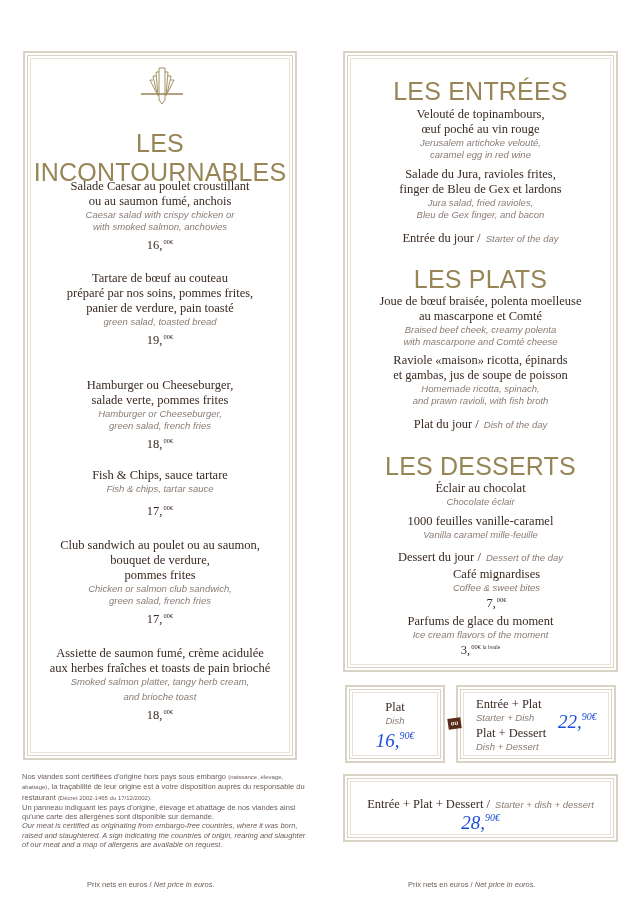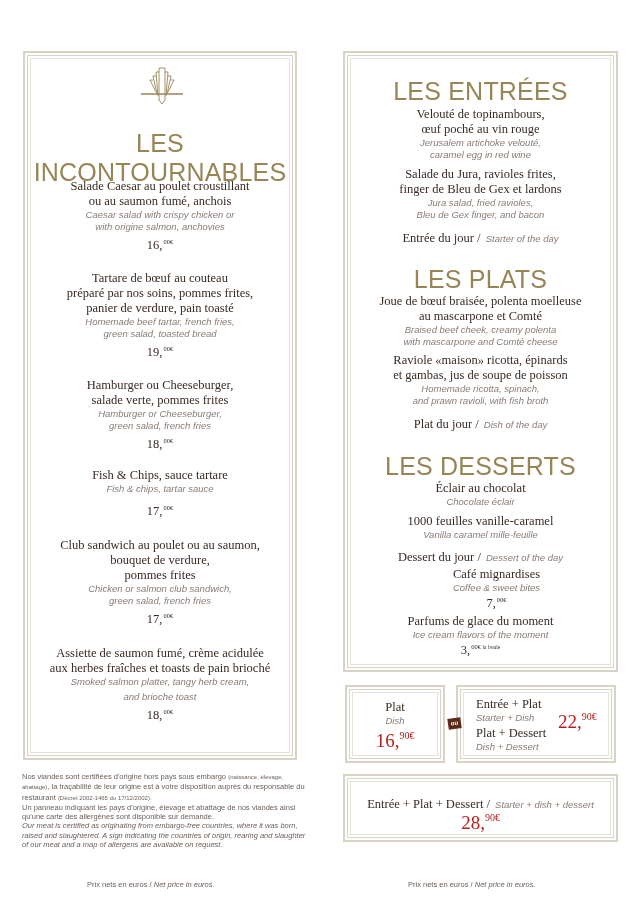--- a/index.html
+++ b/index.html
@@ -20,21 +20,21 @@
   .abs { position:absolute; left:0; width:100%; text-align:center; }
   .small-box1 { left:345px; top:685px; width:100px; height:78px; }
   .small-box2 { left:456px; top:685px; width:160px; height:78px; }
   .big-box { left:343px; top:774px; width:275px; height:68px; }
   .ou-badge { position:absolute; left:448px; top:718px; width:13px; height:11px; background:#5a2a1a; color:#fff; font-family:"Liberation Sans", sans-serif; font-size:6px; font-weight:bold; text-align:center; line-height:11px; transform:rotate(-8deg); z-index:5; }
   .note { position:absolute; left:22px; top:772px; width:285px; font-family:"Liberation Sans", sans-serif; font-size:7.5px; line-height:9.3px; color:#6b5e58; }
   .note .tiny { font-size:6px; }
   .note .it { font-style:italic; }
   .footer { position:absolute; top:880px; font-family:"Liberation Sans", sans-serif; font-size:7.5px; color:#6b5e58;text-align:center; }
   .footer i { font-style:italic; }
-  .big-price { font-family:"Liberation Serif", serif; font-size:19px; color:#b91c1c; }
+  .big-price { font-family:"Liberation Serif", serif; font-size:19px; color:#1d4ed8;font-style:italic; }
   .big-price sup { font-size:10px; vertical-align:8px; }
 </style>
 </head>
 <body>
 
 <div class="frame panel-left">
   <svg class="logo" viewBox="0 0 42 40">
     <g fill="none" stroke="#978556" stroke-width="0.9">
       <path d="M18 2 L24 2 L24 34 L21 38 L18 34 Z"></path>
       <path d="M15 6 L18 6 M24 6 L27 6 M15 6 L17 30 M27 6 L25 30"></path>
@@ -43,29 +43,28 @@
     </g>
     <line x1="0" y1="28" x2="42" y2="28" stroke="#978556" stroke-width="1.4"></line>
   </svg>
   <div class="content">
     <div class="abs section-title" style="top:76px;">LES INCONTOURNABLES</div>
 
     <div class="abs" style="top:126px;">
       <div class="fr">Salade Caesar au poulet croustillant</div>
       <div class="fr">ou au saumon fumé, anchois</div>
       <div class="en">Caesar salad with crispy chicken or</div>
-      <div class="en">with origine salmon, anchovies</div>
+      <div class="en">with smoked salmon, anchovies</div>
       <div class="price" style="margin-top:5px;"><span>16,</span><sup><span>00</span><span>€</span></sup></div>
     </div>
 
     <div class="abs" style="top:218px;">
       <div class="fr">Tartare de bœuf au couteau</div>
       <div class="fr">préparé par nos soins, pommes frites,</div>
       <div class="fr">panier de verdure, pain toasté</div>
-      <div class="en">Homemade beef tartar, french fries,</div>
       <div class="en">green salad, toasted bread</div>
       <div class="price" style="margin-top:5px;"><span>19,</span><sup><span>00</span><span>€</span></sup></div>
     </div>
 
     <div class="abs" style="top:325px;">
       <div class="fr">Hamburger ou Cheeseburger,</div>
       <div class="fr">salade verte, pommes frites</div>
       <div class="en">Hamburger or Cheeseburger,</div>
       <div class="en">green salad, french fries</div>
       <div class="price" style="margin-top:5px;"><span>18,</span><sup><span>00</span><span>€</span></sup></div>

